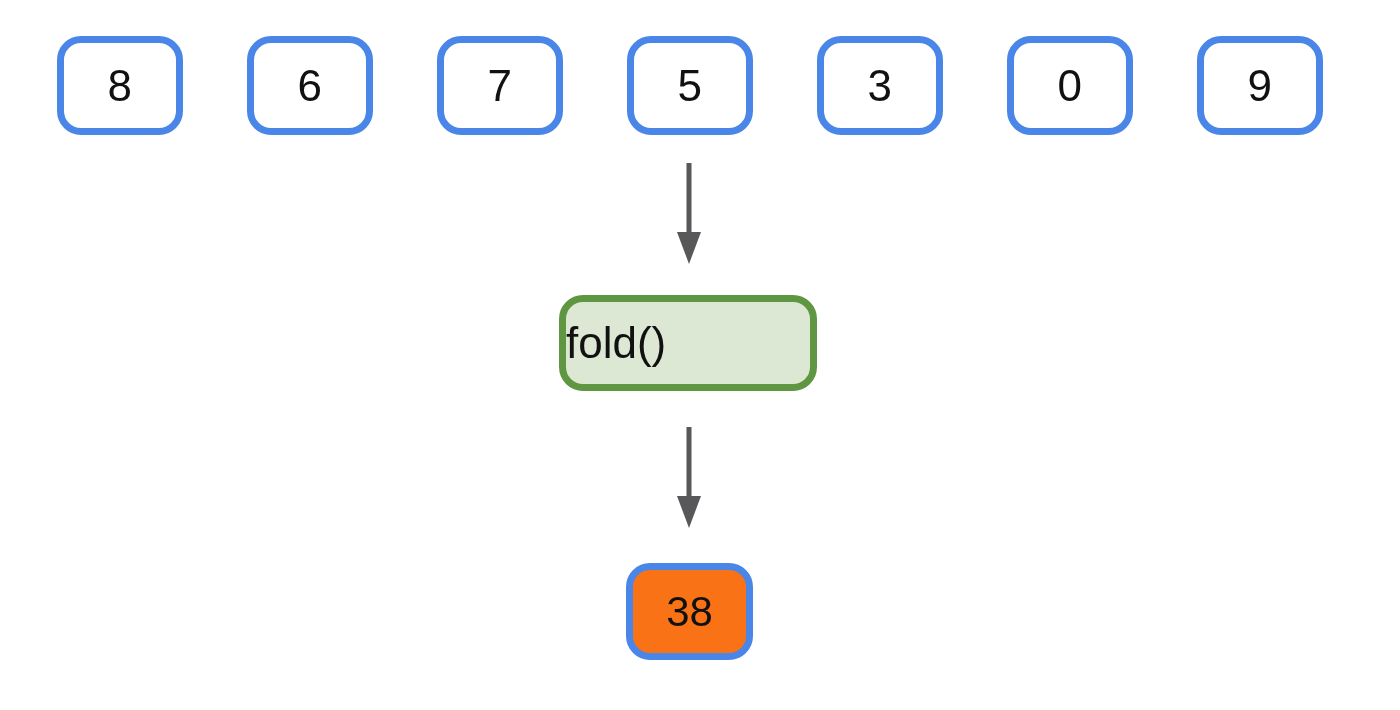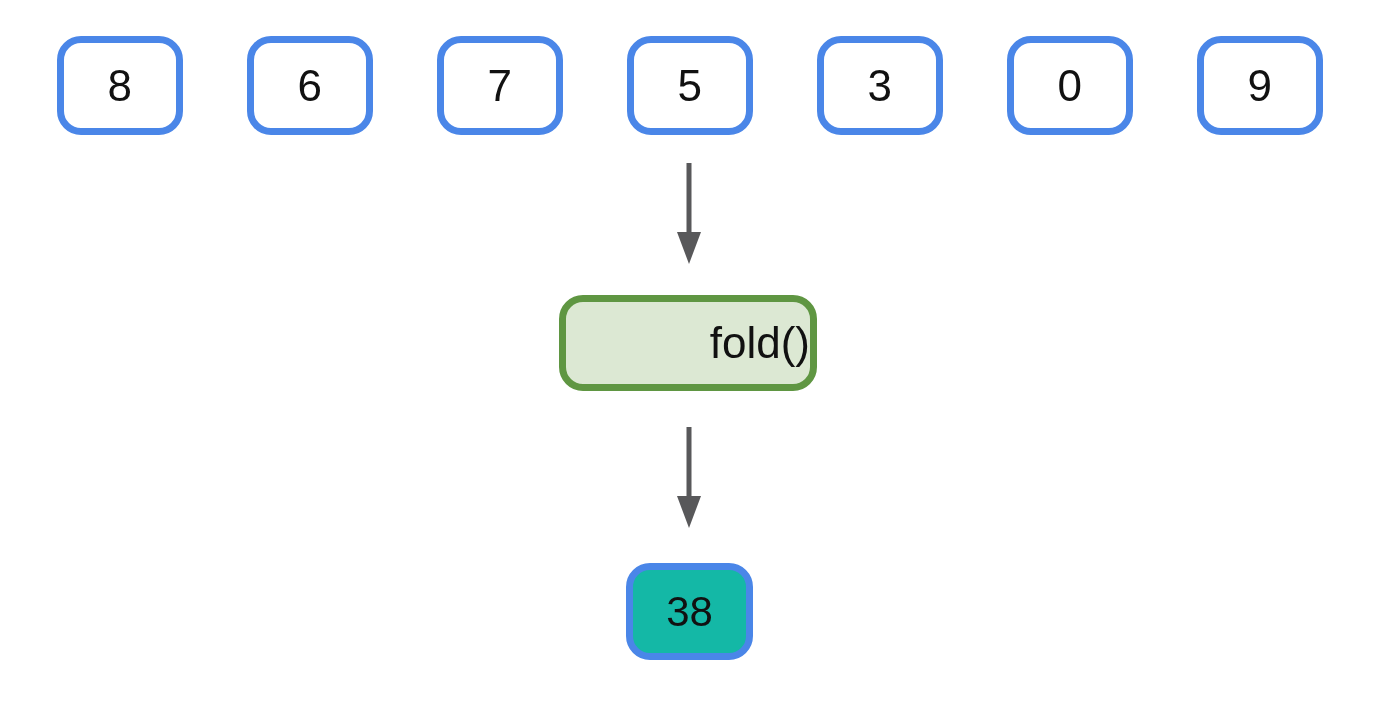--- a/index.html
+++ b/index.html
@@ -38,42 +38,42 @@
     color: #111111;
     letter-spacing: 0.5px;
   }
   .result-box {
     position: absolute;
     left: 626px;
     top: 563px;
     box-sizing: border-box;
     width: 127px;
     height: 97px;
-    background: #14b8a6;
+    background: #f97316;
     border: 7px solid #4a86e8;
     border-radius: 24px;
     display: flex;
     align-items: center;
     justify-content: center;
     font-size: 42px;
     color: #111111;
   }
   .fold-box {
     position: absolute;
     left: 559px;
     top: 295px;
     box-sizing: border-box;
     width: 258px;
     height: 96px;
     background: #dce8d3;
     border: 7px solid #5f9642;
     border-radius: 24px;
     display: flex;
     align-items: center;
-    justify-content: flex-end;
+    justify-content: flex-start;
     font-size: 44px;
     color: #111111;
   }
   .arrow {
     position: absolute;
     width: 24px;
   }
   .arrow .shaft {
     position: absolute;
     left: 50%;

